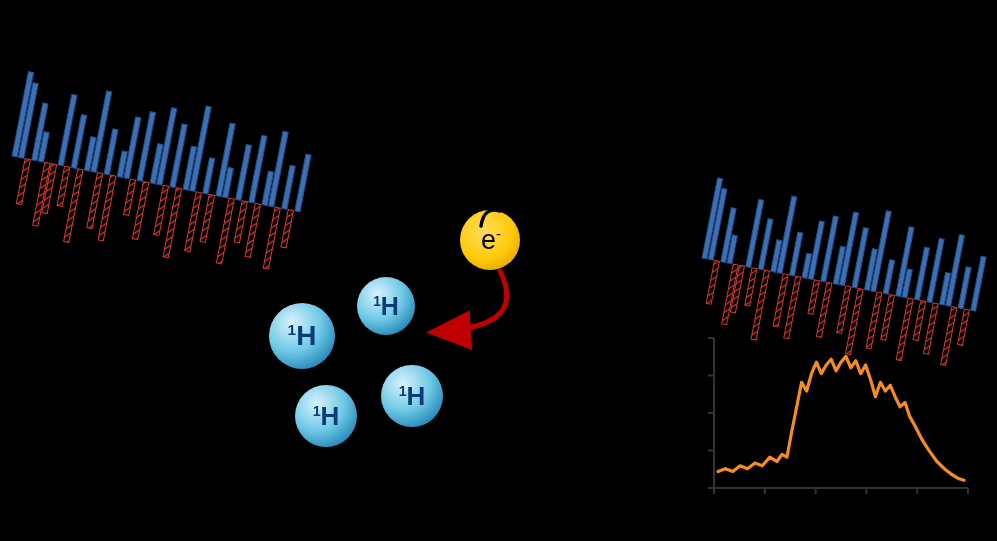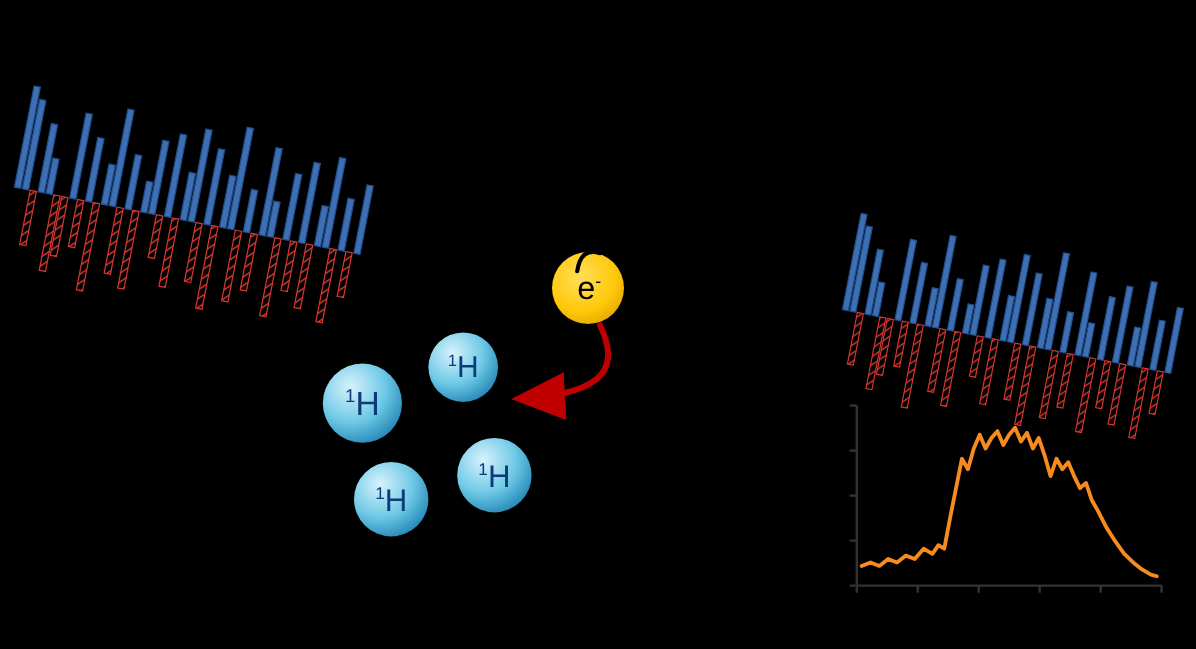--- a/index.html
+++ b/index.html
@@ -13,21 +13,21 @@
   }
   .stage svg { position: absolute; left: 0; top: 0; }
   .lbl {
     position: absolute;
     transform: translate(-50%, -52%);
     white-space: nowrap;
     user-select: none;
     line-height: 1;
   }
   .lbl sup { font-size: 55%; vertical-align: super; line-height: 0; }
-  .proton   { color: #0A3C78; font-weight: 400; }
+  .proton   { color: #0A3C78; font-weight: 700; }
   .electron { color: #000000; font-weight: 400; }
 </style>
 </head>
 <body>
 
 <div class="stage">
   <svg id="scene" width="997" height="541" viewBox="0 0 997 541">
       <defs>
         <pattern id="hatch" width="6" height="6" patternUnits="userSpaceOnUse" patternTransform="rotate(45)">
           <line x1="0" y1="0" x2="0" y2="6" stroke="#D93830" stroke-width="2.4"></line>

